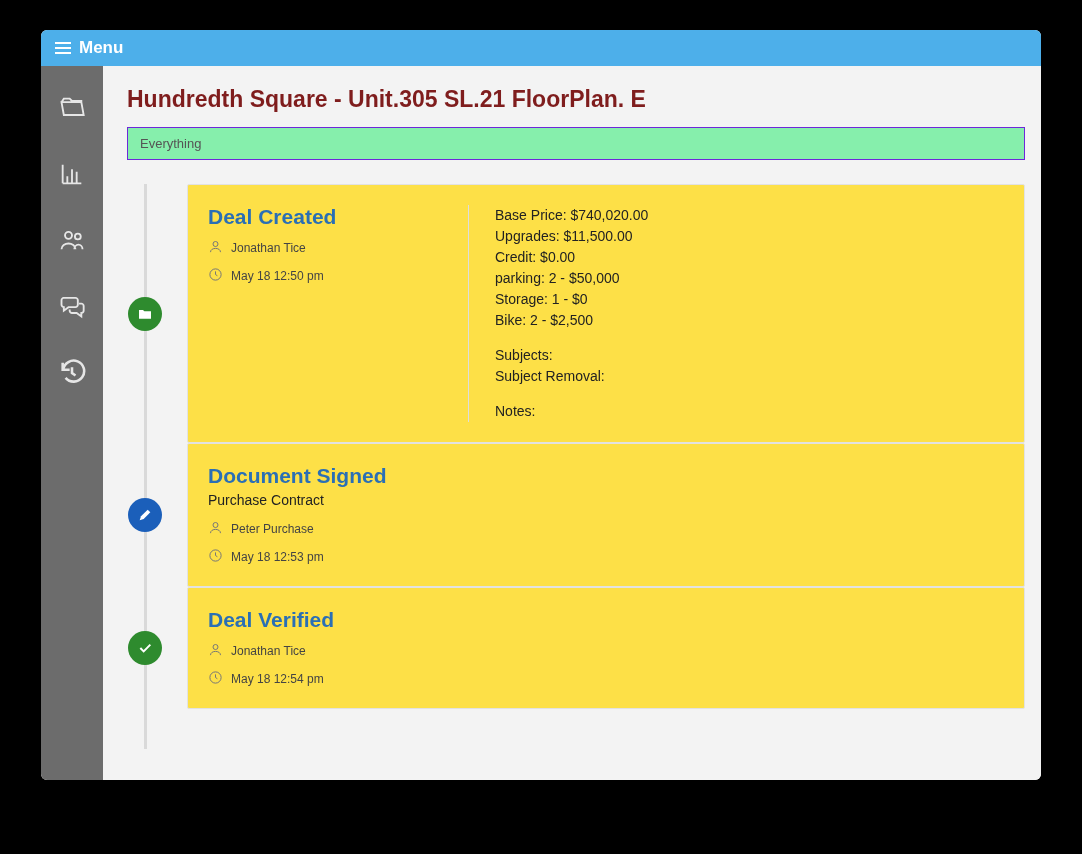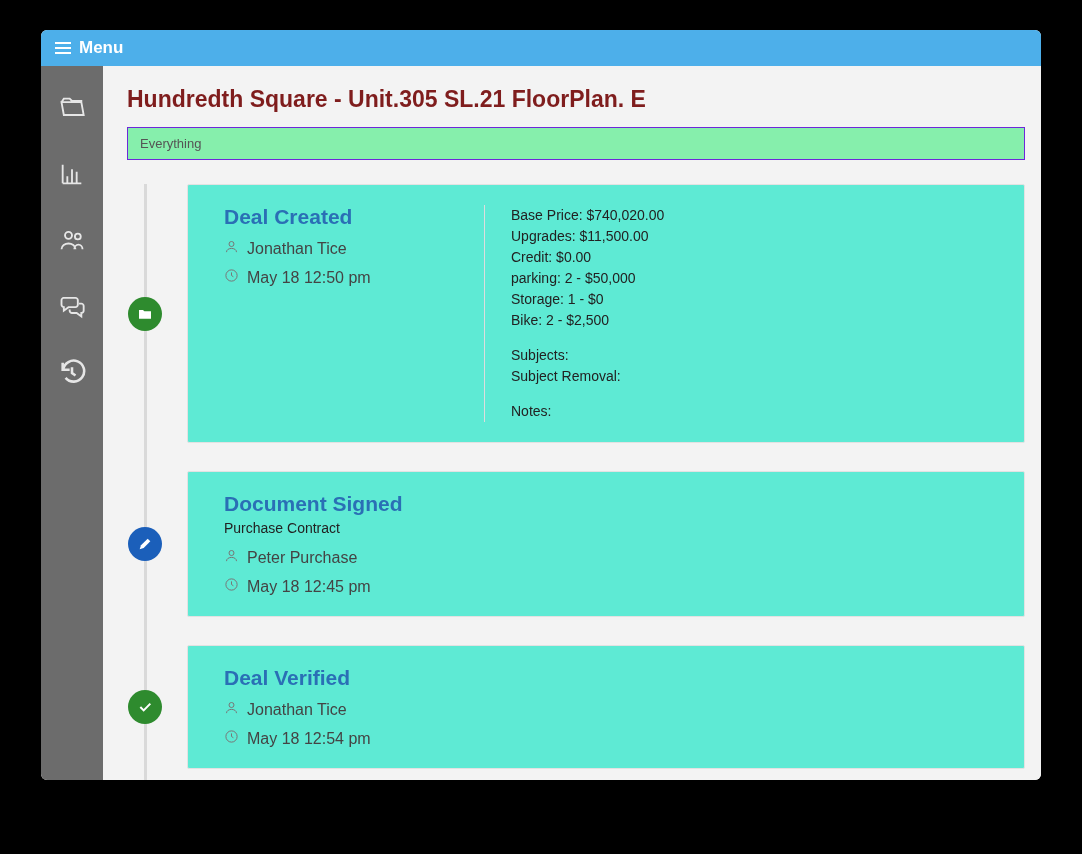--- a/index.html
+++ b/index.html
@@ -97,25 +97,24 @@
     content: "";
     position: absolute;
     left: -13px;
     top: 0;
     bottom: -40px;
     width: 3px;
     background: #d9d9d9;
   }
   .tl-item {
     position: relative;
-    background: #5eead4;
+    background: #fde047;
     border: 1px solid #e2e2e2;
     border-radius: 2px;
-    padding: 20px 36px;
-    margin-bottom: 28px;
+    padding: 20px 20px;
     margin-left: 30px;
     display: flex;
     gap: 30px;
   }
   .tl-dot {
     position: absolute;
     left: -60px;
     top: 50%;
     transform: translateY(-50%);
     width: 34px;
@@ -141,21 +140,21 @@
   }
   .tl-subtitle {
     font-size: 14px;
     color: #222;
     margin-bottom: 12px;
   }
   .meta-row {
     display: flex;
     align-items: center;
     gap: 8px;
-    font-size: 16px;
+    font-size: 12px;
     color: #444;
     margin-top: 10px;
   }
   .meta-row svg { width: 15px; height: 15px; stroke: #777; fill: none; stroke-width: 1.6; }
   .tl-right {
     flex: 1;
     border-left: 1px solid #ddd;
     padding-left: 26px;
     font-size: 14px;
     color: #222;
@@ -267,21 +266,21 @@
                     <circle cx="12" cy="8" r="4"></circle>
                     <path d="M4 21c0-4 4-6 8-6s8 2 8 6"></path>
                   </svg></span>
                 <span>Peter Purchase</span>
               </div>
               <div class="meta-row">
                 <span><svg viewBox="0 0 24 24">
                     <circle cx="12" cy="12" r="9"></circle>
                     <path d="M12 7v5l3 2"></path>
                   </svg></span>
-                <span>May 18 12:45 pm</span>
+                <span>May 18 12:53 pm</span>
               </div>
             </div>
           </div>
           <div class="tl-item">
             <div class="tl-dot green">
               <svg viewBox="0 0 24 24">
                 <path d="M5 12l5 5L20 7" stroke="#fff" stroke-width="3" fill="none"></path>
               </svg>
             </div>
             <div class="tl-left">

